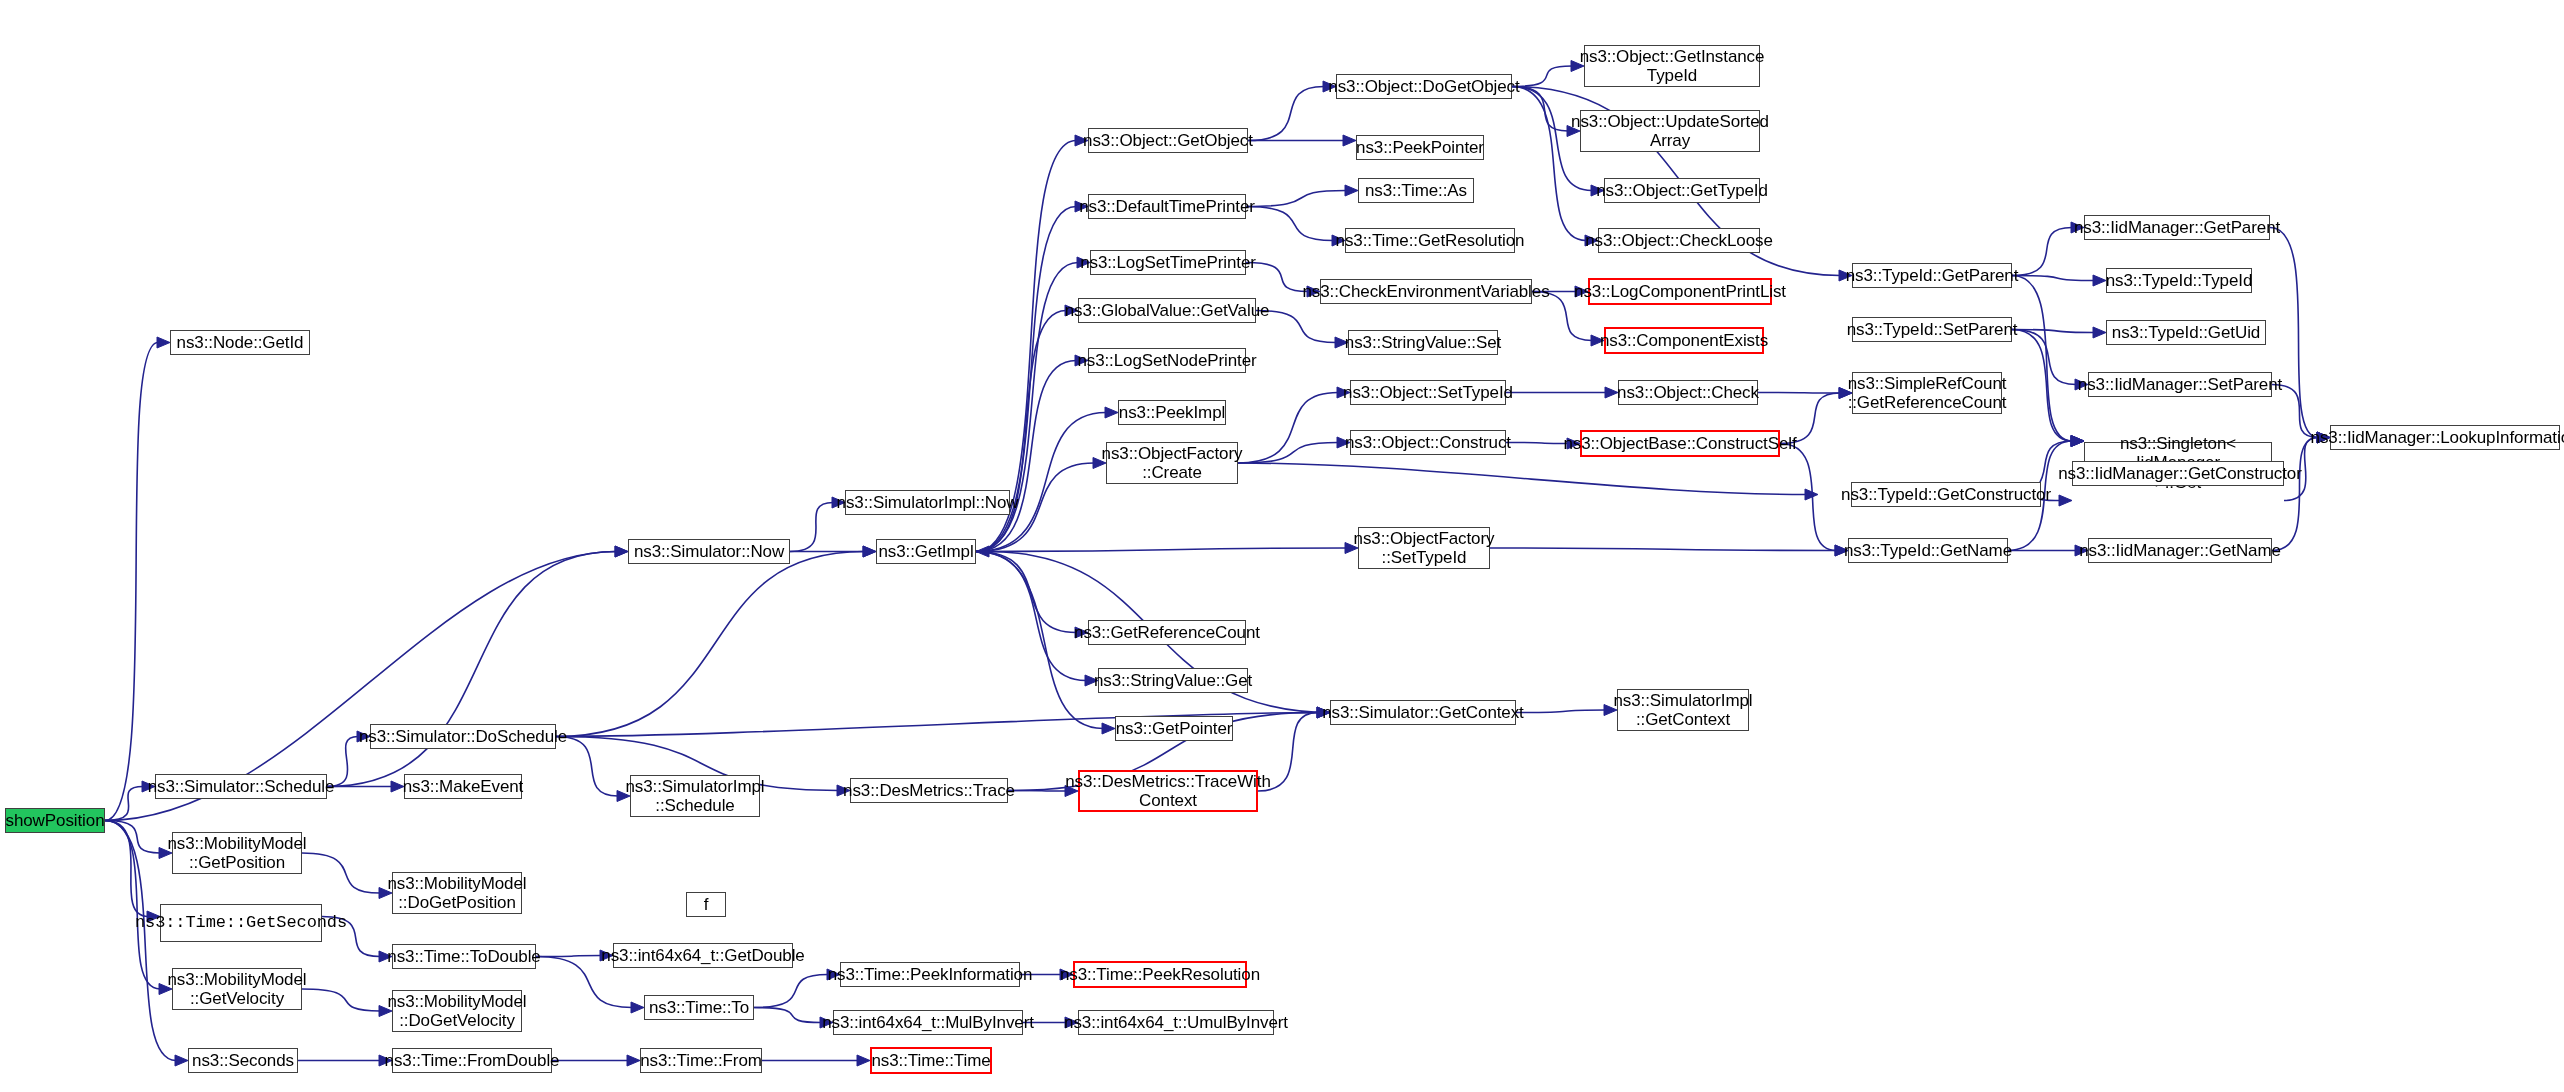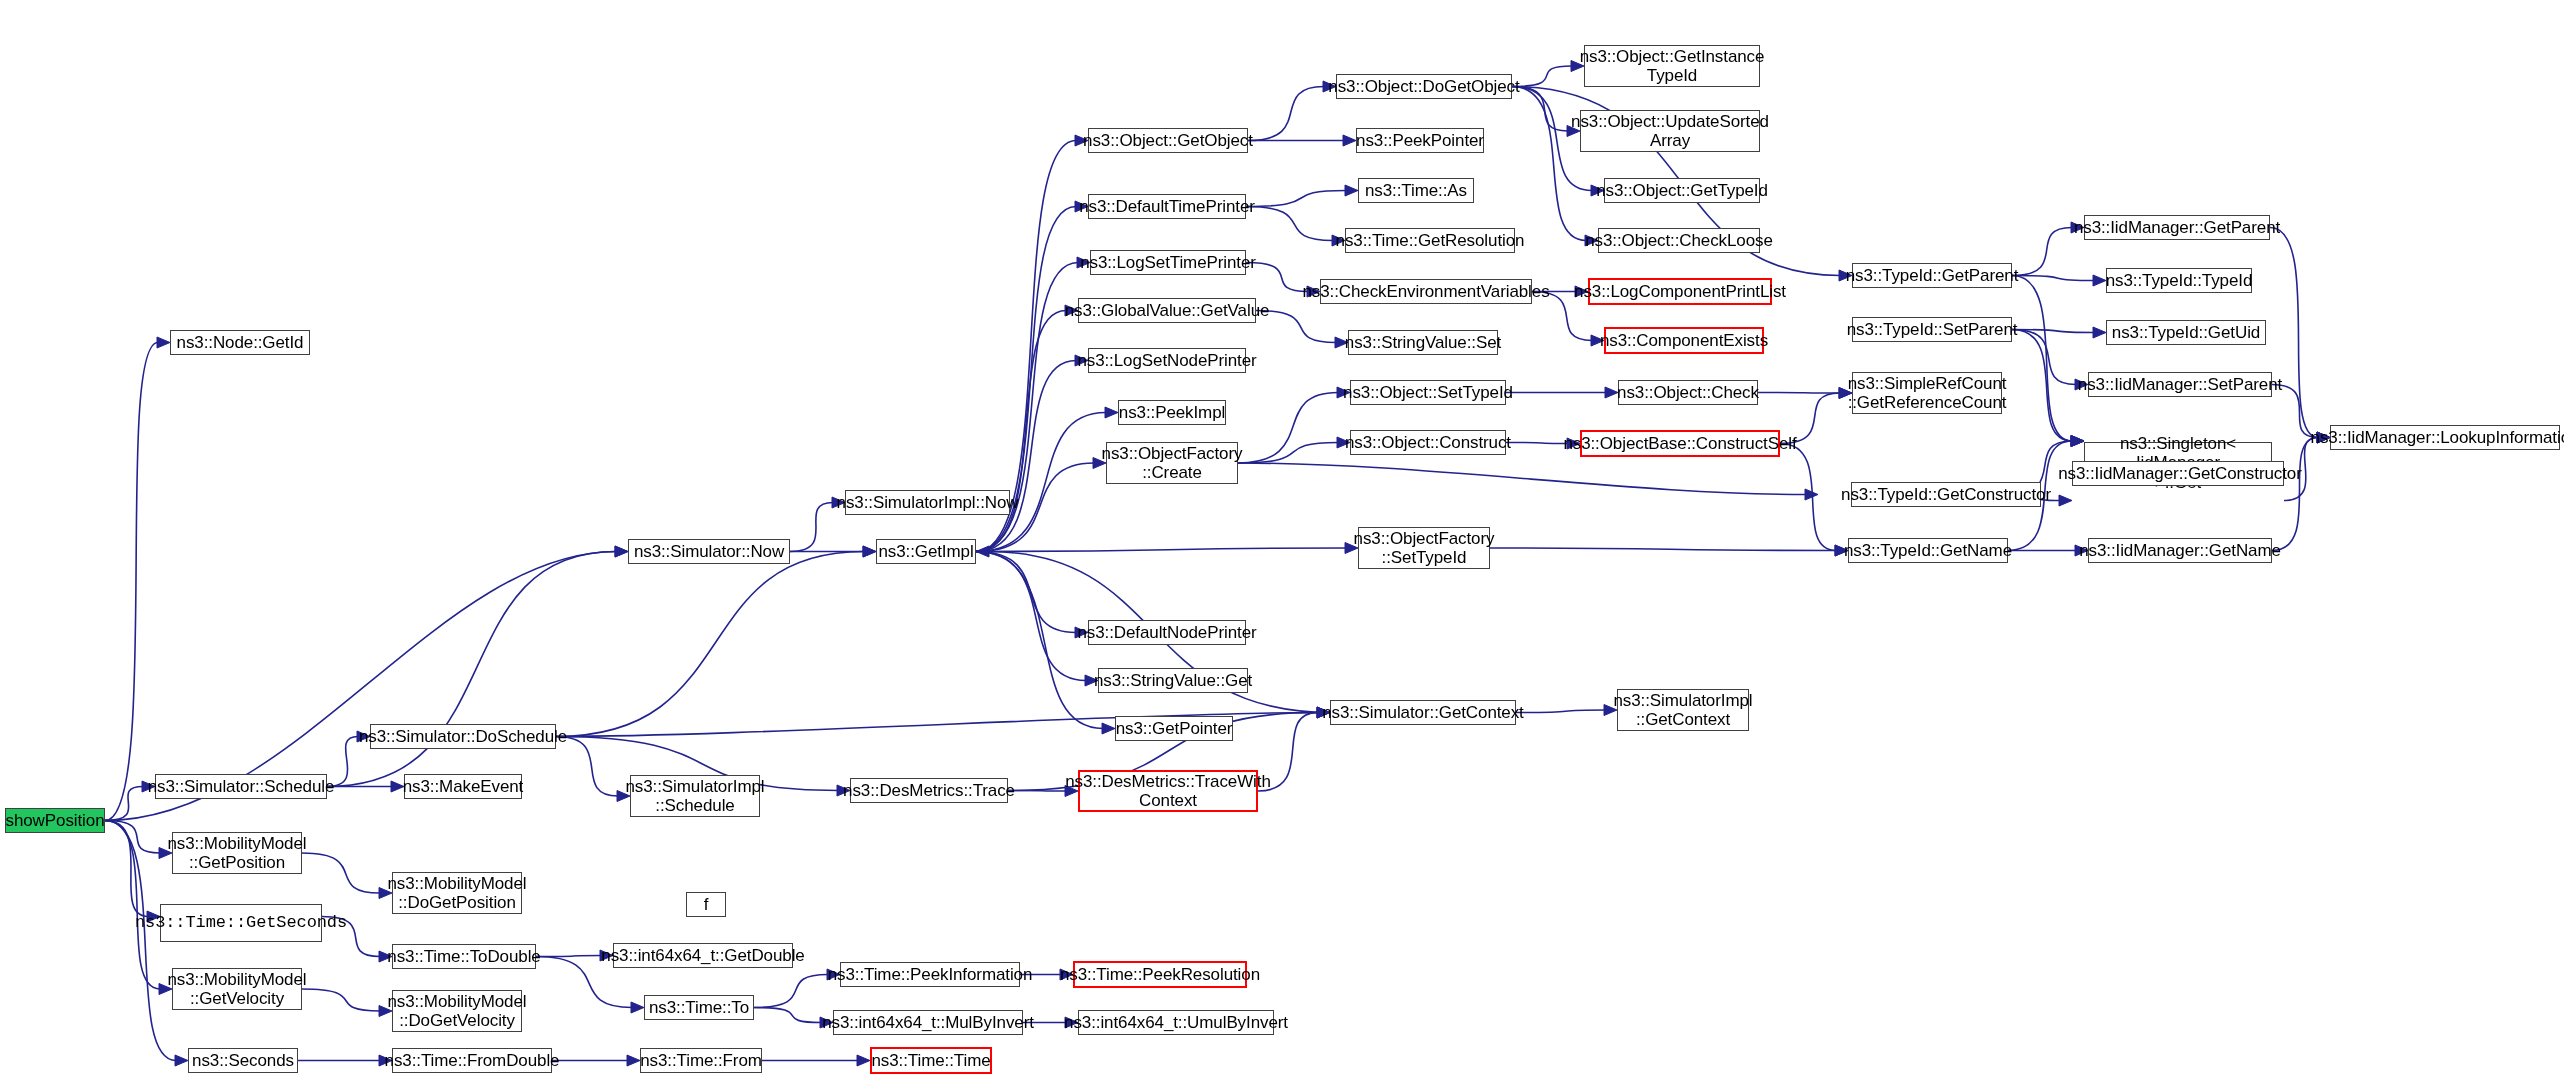--- a/index.html
+++ b/index.html
@@ -189,25 +189,25 @@
       <div class="node" style="left: 845px; top: 490px; width: 165px; height: 25px;">ns3::SimulatorImpl::Now</div>
       <div class="node" style="left: 876px; top: 539px; width: 100px; height: 25px;">ns3::GetImpl</div>
       <div class="node" style="left: 1088px; top: 128px; width: 160px; height: 25px;">ns3::Object::GetObject</div>
       <div class="node" style="left: 1088px; top: 194px; width: 158px; height: 25px;">ns3::DefaultTimePrinter</div>
       <div class="node" style="left: 1090px; top: 250px; width: 156px; height: 25px;">ns3::LogSetTimePrinter</div>
       <div class="node" style="left: 1078px; top: 298px; width: 178px; height: 25px;">ns3::GlobalValue::GetValue</div>
       <div class="node" style="left: 1088px; top: 348px; width: 158px; height: 25px;">ns3::LogSetNodePrinter</div>
       <div class="node" style="left: 1118px; top: 400px; width: 108px; height: 25px;">ns3::PeekImpl</div>
       <div class="node" style="left: 1106px; top: 442px; width: 132px; height: 42px;">ns3::ObjectFactory
 ::Create</div>
-      <div class="node" style="left: 1088px; top: 620px; width: 158px; height: 25px;">ns3::DefaultNodePrinter</div>
+      <div class="node" style="left: 1088px; top: 620px; width: 158px; height: 25px;">ns3::GetReferenceCount</div>
       <div class="node" style="left: 1098px; top: 668px; width: 150px; height: 25px;">ns3::StringValue::Get</div>
       <div class="node" style="left: 1115px; top: 716px; width: 118px; height: 25px;">ns3::GetPointer</div>
       <div class="node" style="left: 1336px; top: 74px; width: 176px; height: 25px;">ns3::Object::DoGetObject</div>
-      <div class="node" style="left: 1356px; top: 128px; width: 128px; height: 25px;">ns3::PeekPointer</div>
+      <div class="node" style="left: 1356px; top: 135px; width: 128px; height: 25px;">ns3::PeekPointer</div>
       <div class="node" style="left: 1358px; top: 178px; width: 116px; height: 25px;">ns3::Time::As</div>
       <div class="node" style="left: 1345px; top: 228px; width: 170px; height: 25px;">ns3::Time::GetResolution</div>
       <div class="node" style="left: 1320px; top: 279px; width: 212px; height: 25px;">ns3::CheckEnvironmentVariables</div>
       <div class="node" style="left: 1348px; top: 330px; width: 150px; height: 25px;">ns3::StringValue::Set</div>
       <div class="node" style="left: 1350px; top: 380px; width: 156px; height: 25px;">ns3::Object::SetTypeId</div>
       <div class="node" style="left: 1350px; top: 430px; width: 156px; height: 25px;">ns3::Object::Construct</div>
       <div class="node" style="left: 1358px; top: 527px; width: 132px; height: 42px;">ns3::ObjectFactory
 ::SetTypeId</div>
       <div class="node" style="left: 1584px; top: 45px; width: 176px; height: 42px;">ns3::Object::GetInstance
 TypeId</div>

